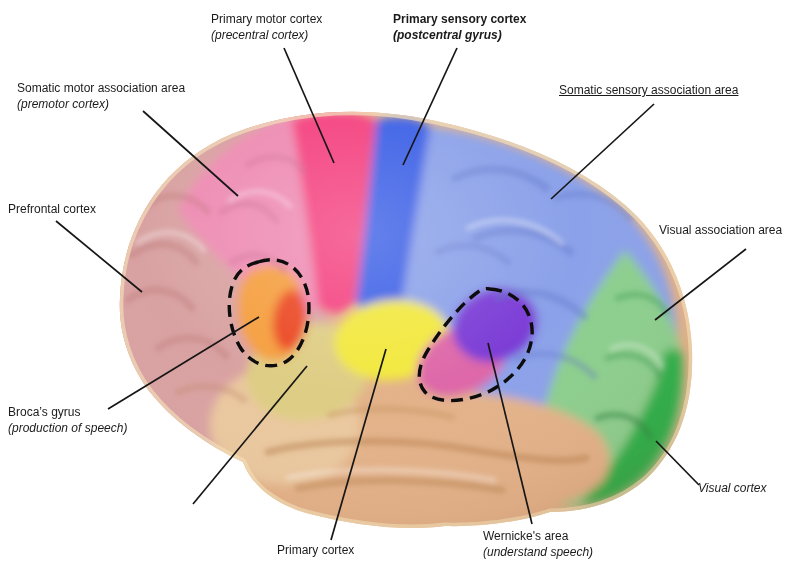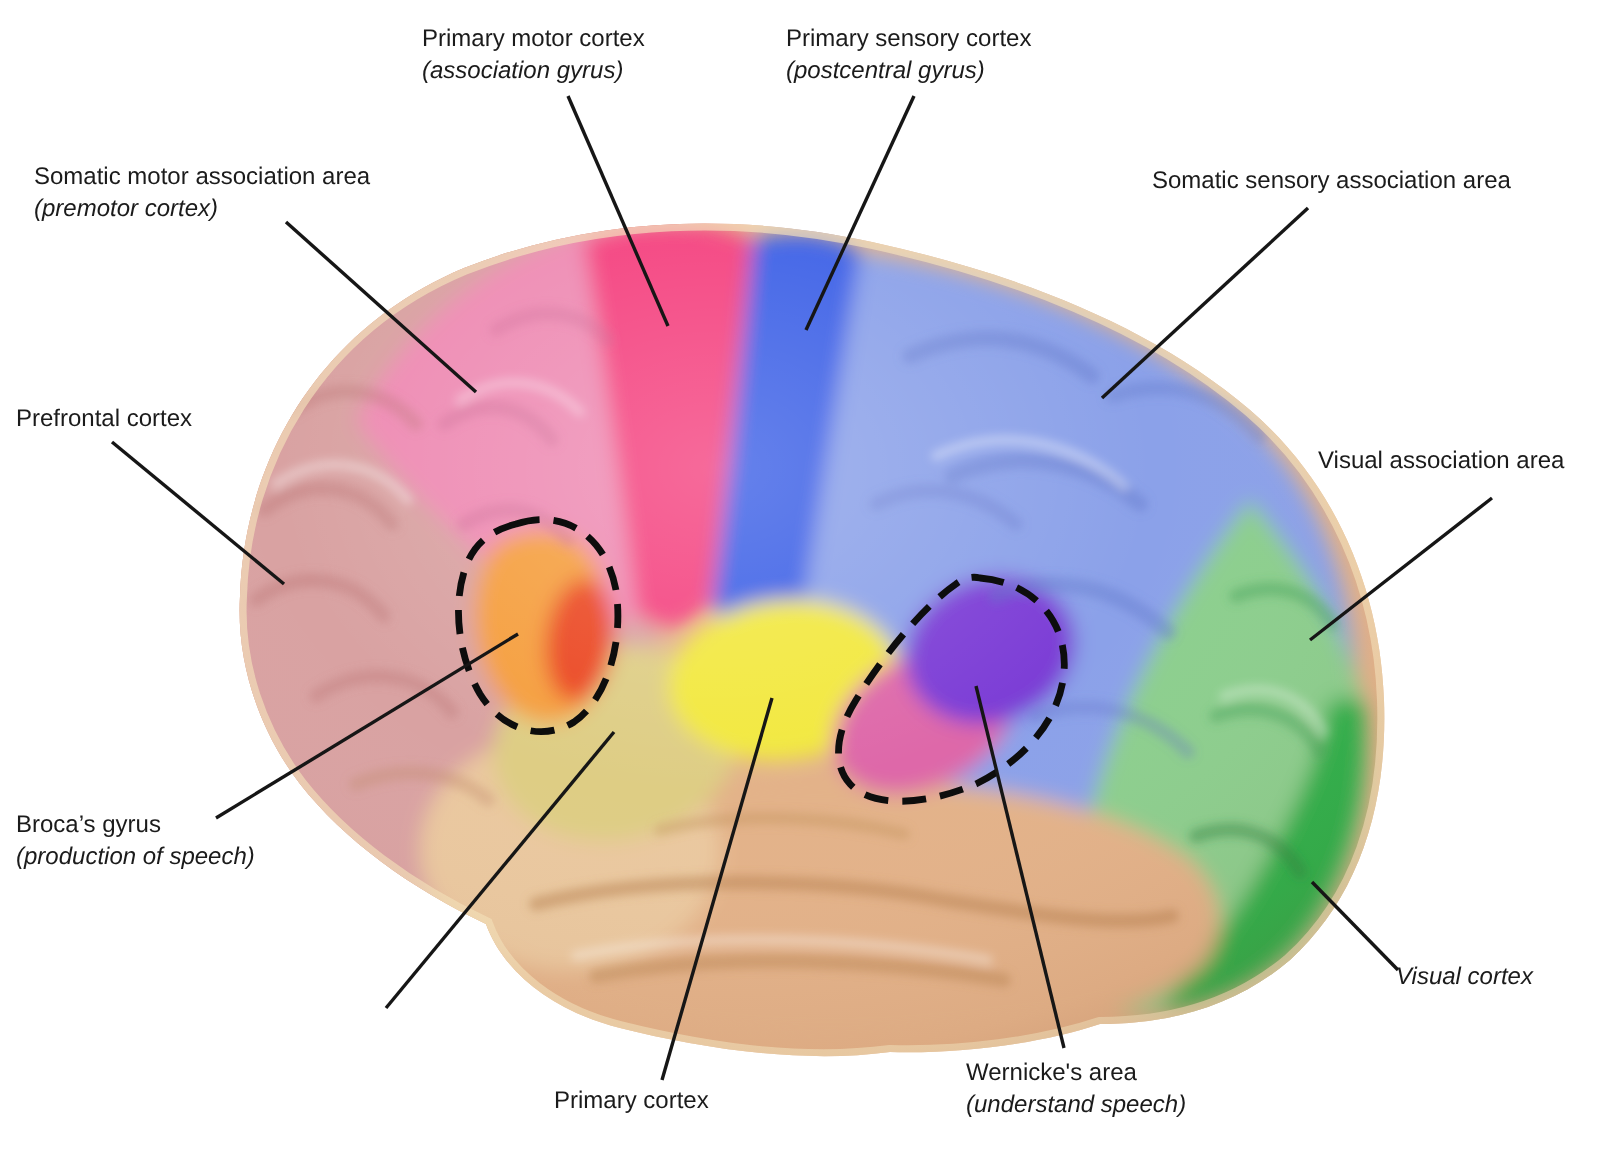--- a/index.html
+++ b/index.html
@@ -174,34 +174,34 @@
       <line x1="108" y1="409" x2="259" y2="317"></line>
       <line x1="193" y1="504" x2="307" y2="366"></line>
       <line x1="331" y1="540" x2="386" y2="349"></line>
       <line x1="532" y1="524" x2="488" y2="343"></line>
       <line x1="699" y1="485" x2="656" y2="441"></line>
     </g>
   </svg>
 
   <div class="lbl" style="left:211px;top:11px;">
     <span>Primary motor cortex</span>
-    <span class="sub">(association gyrus)</span>
-  </div>
-
-  <div class="lbl" style="left:393px;top:11px;">
+    <span class="sub">(precentral cortex)</span>
+  </div>
+
+  <div class="lbl" style="left:393px;top:11px;font-weight:bold;">
     <span>Primary sensory cortex</span>
     <span class="sub">(postcentral gyrus)</span>
   </div>
 
   <div class="lbl" style="left:17px;top:80px;">
     <span>Somatic motor association area</span>
     <span class="sub">(premotor cortex)</span>
   </div>
 
-  <div class="lbl" style="left:576px;top:82px;">
+  <div class="lbl" style="left:559px;top:82px;text-decoration:underline;">
     <span>Somatic sensory association area</span>
   </div>
 
   <div class="lbl" style="left:8px;top:201px;">
     <span>Prefrontal cortex</span>
   </div>
 
   <div class="lbl wrap" style="right:9px;top:222px;">
     <span>Visual association area</span>
   </div>

